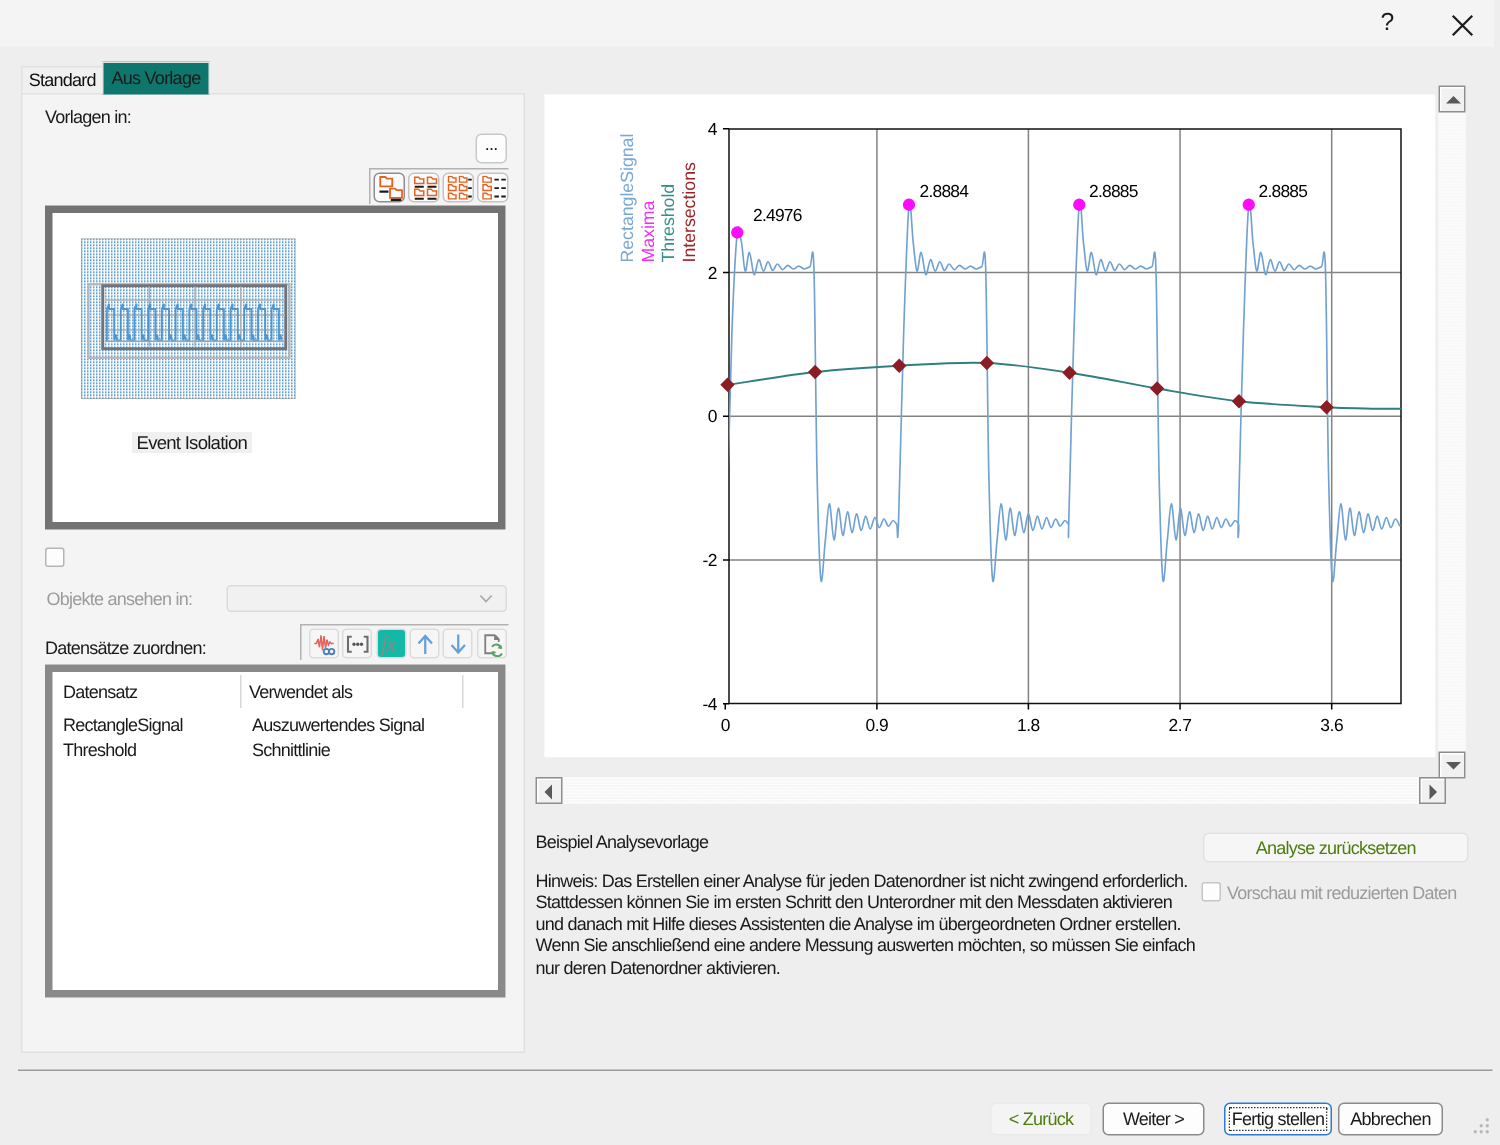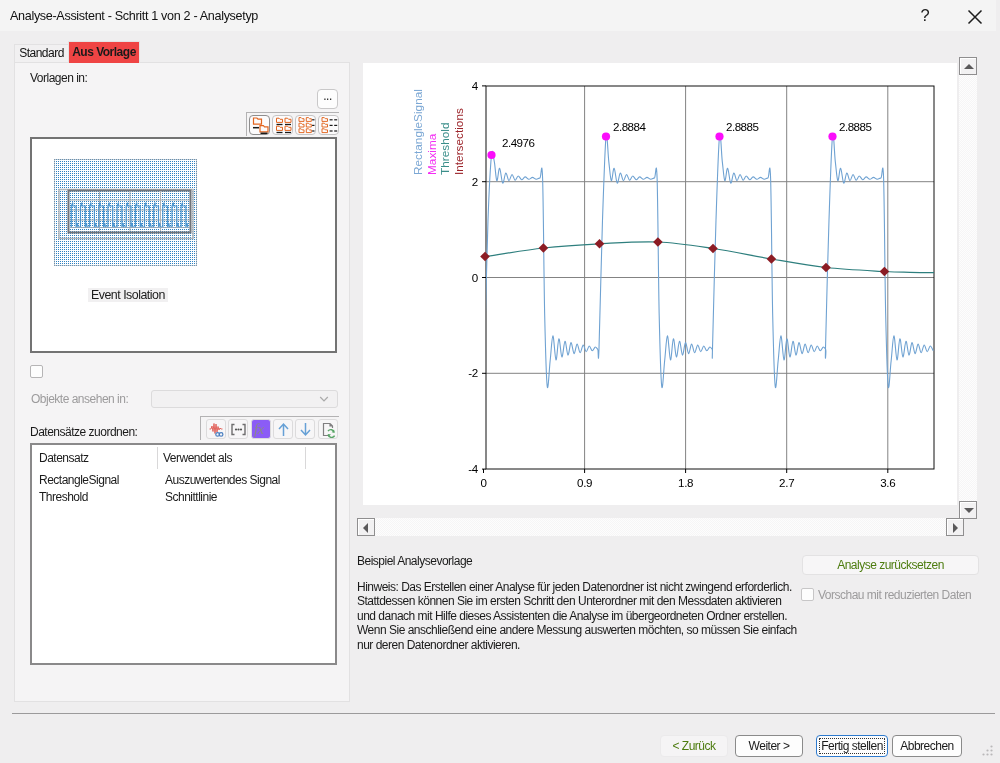--- a/index.html
+++ b/index.html
@@ -10,46 +10,45 @@
            background:#efeeef; }
   .abs { position:absolute; }
   
   #titlebar { left:0; top:0; width:996px; height:31px; background:#f4f4f4; }
   #title { left:10px; top:9px; font-size:12.6px; letter-spacing:-0.33px; color:#111; }
   .cap { font-size:16.5px; color:#1d1d1d; text-align:center; width:30px; top:6px; letter-spacing:0; font-weight:400; }
   
   .tab { height:18px; line-height:17px; text-align:center; border:1px solid #e2e1e2;
          border-bottom:none; background:#f1f0f1; font-size:12px; }
   #tab1 { left:14px; top:44px; width:55px; color:#101010; }
-  #tab2 { left:68px; top:41px; width:72px; height:22px; line-height:21px; background:#ef4444; border-color:#e4e3e4; z-index:3;font-weight:bold; }
+  #tab2 { left:68px; top:41px; width:72px; height:22px; line-height:21px; background:#0f766e; border-color:#e4e3e4; z-index:3; }
   #pane { left:14px; top:62px; width:336px; height:640px; background:#f5f4f5; border:1px solid #e2e1e2; }
   .combo { background:#fff; border:1px solid #919191; border-radius:4px; height:20px;
            line-height:18px; padding-left:7px; font-size:12px; position:relative; }
   .chev { position:absolute; right:9px; top:3px; width:9px; height:9px; }
   .chev svg { display:block; }
-  .listbox { background:#fff; border:2px solid #737373; }
+  .listbox { background:#fff; border:5px solid #737373; }
   .gray { color:#9c9b9c; }
   .cb { width:13px; height:13px; border:1px solid #b6b5b6; border-radius:2px; background:#fdfdfd; }
   
   .btn { height:22px; border-radius:4px; text-align:center; font-size:12px;
          line-height:21px; }
   .btn.normal { background:#fdfdfd; border:1px solid #8a8a8a; }
   .btn.disabled { background:#f5f4f5; border:1px solid #ebeaeb; color:#4d7c0f; }
   
   .sbtn { background:#f2f1f2; border:1px solid #8f8e8f; box-shadow: inset 1px 1px 0 #fff; position:absolute; }
   .strack { background:#fafafa; position:absolute;
     background-image: repeating-conic-gradient(#f6f5f6 0% 25%, #fdfdfd 0% 50%);
     background-size: 2px 2px; }
   .tri { position:absolute; width:0; height:0; }
 </style>
 </head>
 <body>
 <div id="frame">
   <div class="abs" id="titlebar"></div>
-  <div class="abs" id="title">Analyse-Assistent - Schritt 1 von 2 - Analysetyp</div>
   <div class="abs cap" style="left:910px;">?</div>
   <div class="abs" style="left:967px; top:9px;"><svg width="16" height="16" viewBox="0 0 16 16">
         <path d="M1.5,1.5 L14.5,14.5 M14.5,1.5 L1.5,14.5" stroke="#1d1d1d" stroke-width="1.5" fill="none"></path>
       </svg></div>
 
   <div class="abs tab" id="tab1">Standard</div>
   <div class="abs tab" id="tab2">Aus Vorlage</div>
   <div class="abs" id="pane"></div>
 
   <div class="abs" style="left:30px; top:71px;">Vorlagen in:</div>
@@ -147,21 +146,21 @@
           </svg></span>
       </div>
       <div style="position:absolute; left:27.3px; top:2px; width:20px; height:20px; background:#f7f6f7; border:1px solid #dcdbdc; border-radius:3px;">
         <span style="position:absolute; left:1px; top:1px;"><svg width="17" height="17" viewBox="0 0 17 17">
             <path d="M4.5,3.5 L2,3.5 L2,13.5 L4.5,13.5 M12.5,3.5 L15,3.5 L15,13.5 L12.5,13.5" fill="none" stroke="#6e6d6e" stroke-width="1.4"></path>
             <circle cx="6" cy="8.5" r="1.1" fill="#555"></circle>
             <circle cx="8.5" cy="8.5" r="1.1" fill="#555"></circle>
             <circle cx="11" cy="8.5" r="1.1" fill="#555"></circle>
           </svg></span>
       </div>
-      <div style="position:absolute; left:49.6px; top:2px; width:20px; height:20px; background:#8b5cf6; border:1px solid #dcdbdc; border-radius:3px;">
+      <div style="position:absolute; left:49.6px; top:2px; width:20px; height:20px; background:#14b8a6; border:1px solid #dcdbdc; border-radius:3px;">
         <span style="position:absolute; left:1px; top:1px;"><svg width="17" height="17" viewBox="0 0 17 17">
             <text x="1" y="13" font-family="Liberation Serif,serif" font-style="italic" font-size="14.5" fill="#8a898a">fx</text>
           </svg></span>
       </div>
       <div style="position:absolute; left:71.9px; top:2px; width:20px; height:20px; background:#f7f6f7; border:1px solid #dcdbdc; border-radius:3px;">
         <span style="position:absolute; left:1px; top:1px;"><svg width="17" height="17" viewBox="0 0 17 17">
             <path d="M8.5,15 L8.5,4 M4,8 L8.5,3 L13,8" fill="none" stroke="#66a0d6" stroke-width="1.5"></path>
           </svg></span>
       </div>
       <div style="position:absolute; left:94.2px; top:2px; width:20px; height:20px; background:#f7f6f7; border:1px solid #dcdbdc; border-radius:3px;">

